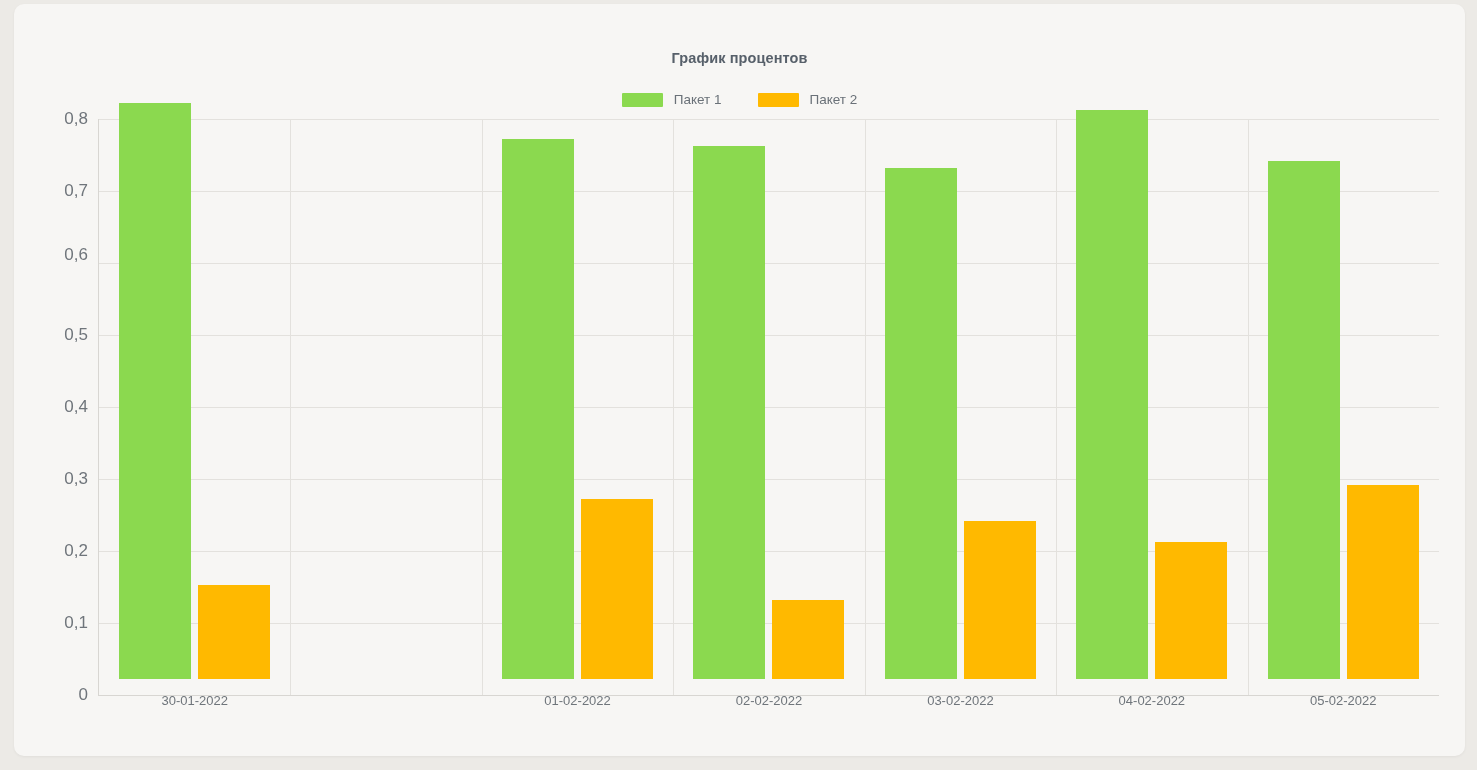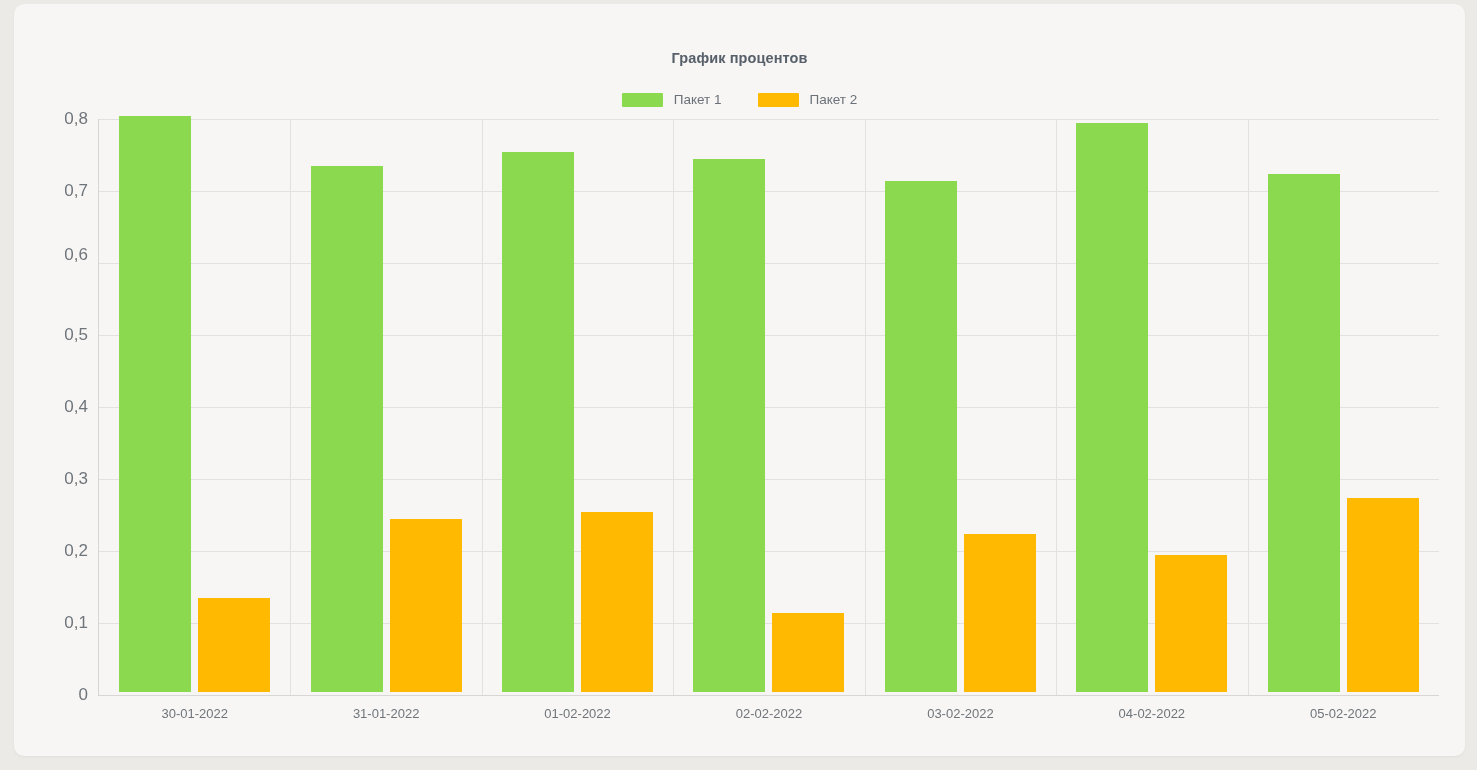--- a/index.html
+++ b/index.html
@@ -117,21 +117,21 @@
     margin-right: 11px;
     transform: translateY(-50%);
     font-size: 17px;
     color: #6f757b;
     white-space: nowrap;
   }
 
   
   .cat {
     position: absolute;
-    bottom: 3px;
+    bottom: 16px;
     height: 100%;
   }
   .cat-bars {
     position: absolute;
     left: 0;
     bottom: 0;
     width: 100%;
     height: 100%;
     display: flex;
     justify-content: center;
@@ -197,27 +197,20 @@
           <div class="ytick-label" style="top: 0px;">0,8</div>
           <div class="vgrid" style="left: 191.429px;"></div>
           <div class="cat" style="left: 0px; width: 191.429px;">
             <div class="cat-bars">
               <div class="bar s0" title="Пакет 1: 0,8" style="height: 576px;"></div>
               <div class="bar s1" title="Пакет 2: 0,13" style="height: 93.6px;"></div>
             </div>
             <div class="cat-label">30-01-2022</div>
           </div>
           <div class="vgrid" style="left: 382.857px;"></div>
-          <div class="cat" style="left: 191.429px; width: 191.429px;">
-            <div class="cat-bars">
-              <div class="bar s0" title="Пакет 1: 0,73" style="height: 525.6px;"></div>
-              <div class="bar s1" title="Пакет 2: 0,24" style="height: 172.8px;"></div>
-            </div>
-            <div class="cat-label">31-01-2022</div>
-          </div>
           <div class="vgrid" style="left: 574.286px;"></div>
           <div class="cat" style="left: 382.857px; width: 191.429px;">
             <div class="cat-bars">
               <div class="bar s0" title="Пакет 1: 0,75" style="height: 540px;"></div>
               <div class="bar s1" title="Пакет 2: 0,25" style="height: 180px;"></div>
             </div>
             <div class="cat-label">01-02-2022</div>
           </div>
           <div class="vgrid" style="left: 765.714px;"></div>
           <div class="cat" style="left: 574.286px; width: 191.429px;">

